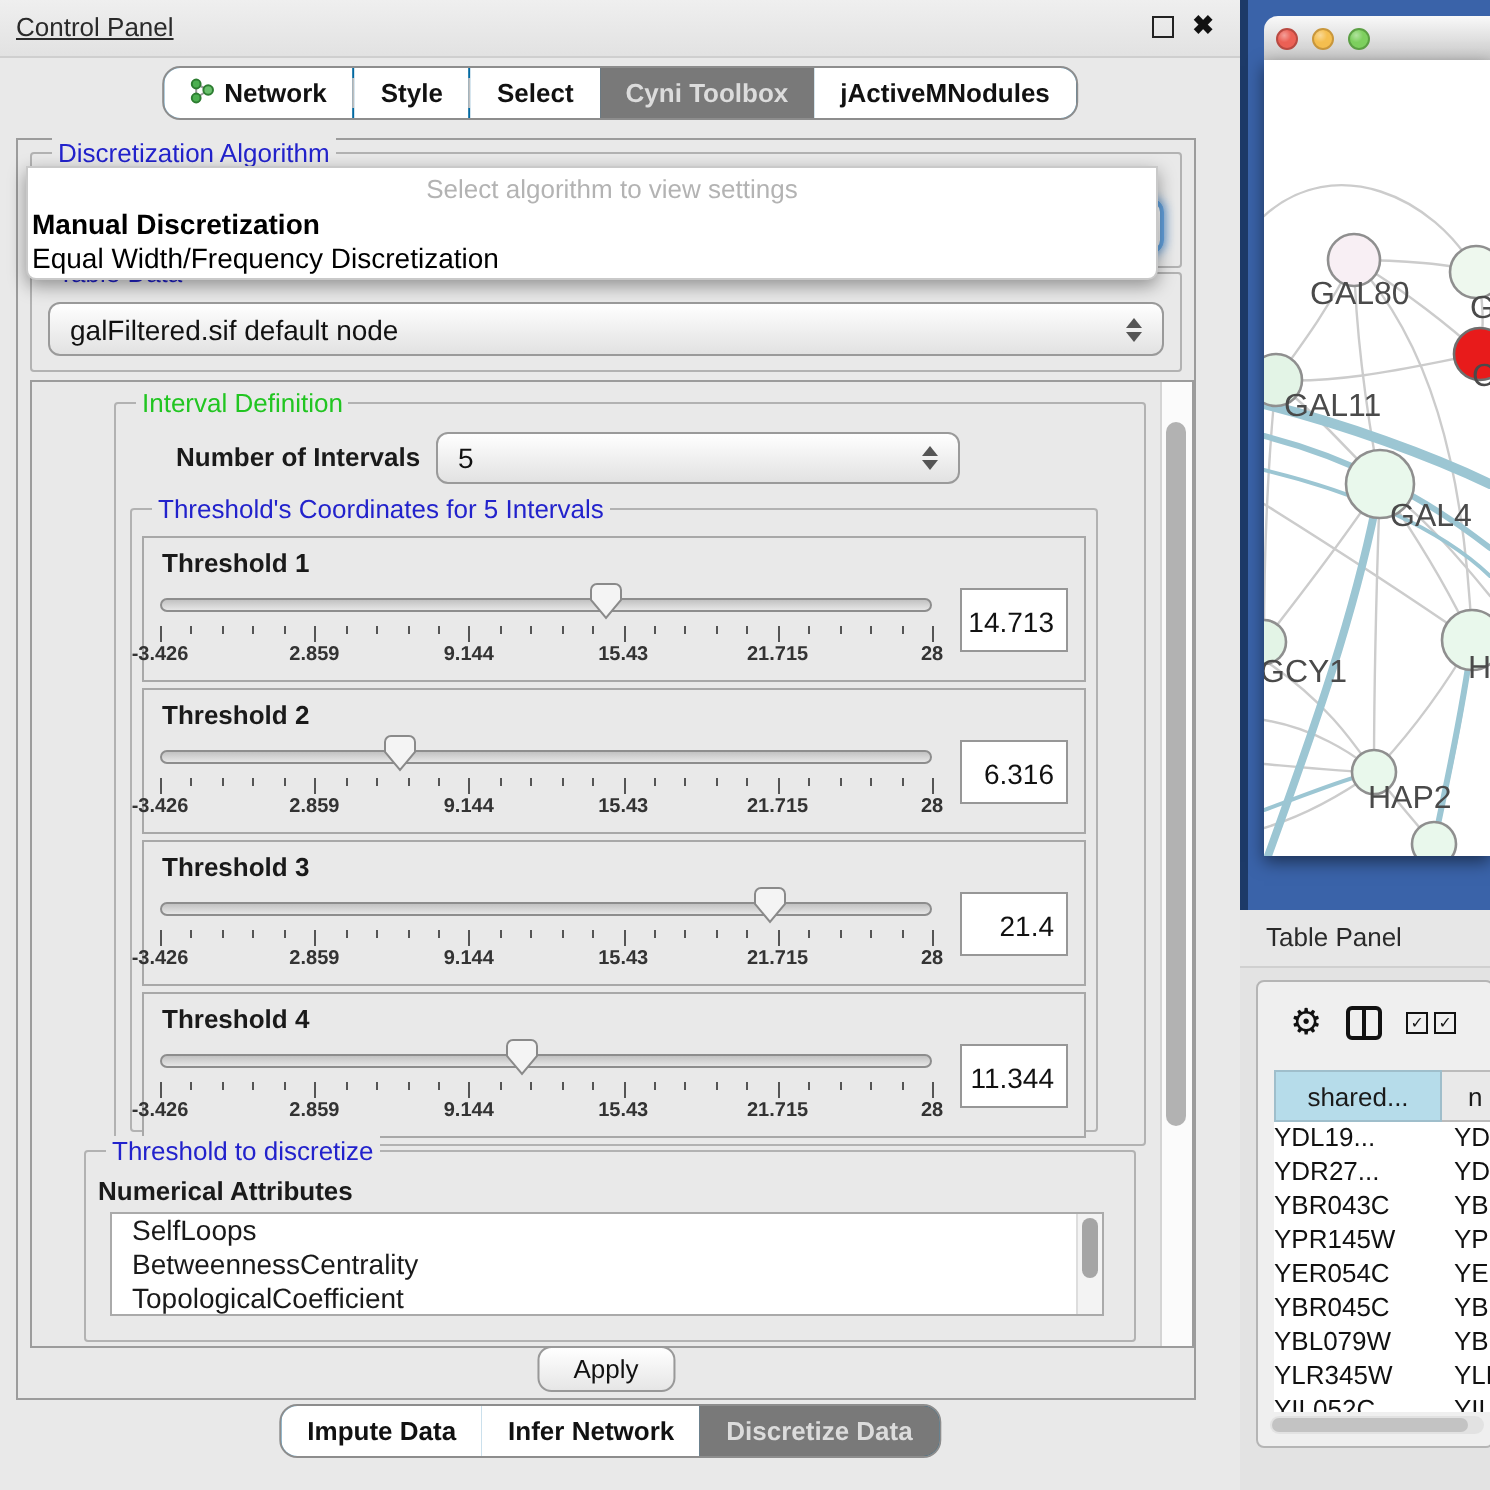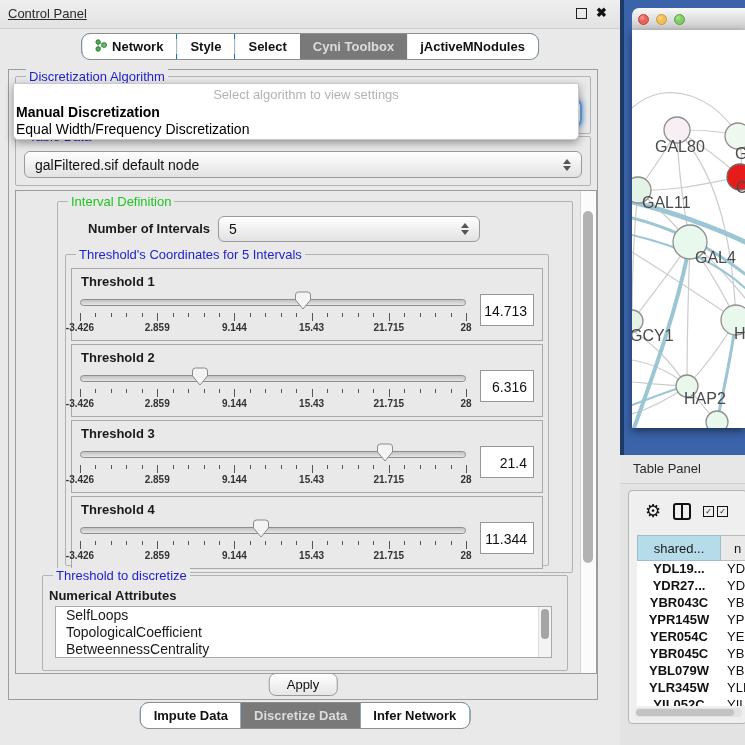--- a/index.html
+++ b/index.html
@@ -87,21 +87,21 @@
   #split-ic::after{content:"";position:absolute;left:50%;top:0;bottom:0;width:2px;background:#111;transform:translateX(-50%);}
   .cbx{width:9px;height:9px;border:1.5px solid #111;font-size:8px;line-height:9px;text-align:center;color:#111;}
   #cbx-wrap{display:flex;gap:3px;}
   #tp-header{position:absolute;left:8px;top:44px;right:0;height:26px;display:flex;font-size:13px;text-align:right;}
   .hcell{display:flex;align-items:center;box-sizing:border-box;border:1px solid #9fbecb;}
   #hcell-0{width:84px;background:#b6dcea;justify-content:center;}
   #hcell-1{flex:1;background:#e9e9e9;border-color:#bbb;border-left:none;padding-left:13px;}
   #tp-rows{position:absolute;left:8px;top:70px;right:0;height:145px;overflow:hidden;background:#fff;}
   .trow{display:flex;height:17px;font-size:13px;color:#111;}
   .tcell{white-space:nowrap;overflow:hidden;}
-  .tcell.c0{width:84px;text-align:center;font-weight:bold;}
+  .tcell.c0{width:84px;text-align:left;}
   .tcell.c1{flex:1;padding-left:6px;}
   #tp-hscroll{position:absolute;left:6px;right:4px;top:217px;height:9px;background:#e2e2e2;border-radius:5px;}
   #tp-hthumb{position:absolute;left:1px;right:8px;top:1px;height:7px;background:#c3c3c3;border-radius:4px;}
 </style>
 </head>
 <body>
 
 <div class="abs" id="control-panel">
   <div class="abs" id="cp-titlebar">
     <div class="abs" id="cp-title">Control Panel</div>
@@ -381,22 +381,22 @@
 </div>
         </div>
       </div>
 
       <div class="group" id="attr-group">
         <span class="group-title t-blue">Threshold to discretize</span>
         <div id="attr-subtitle">Numerical Attributes</div>
         <div id="attr-list">
           <div id="attr-items">
               <div class="attr-item">SelfLoops</div>
+              <div class="attr-item">BetweennessCentrality</div>
               <div class="attr-item">TopologicalCoefficient</div>
-              <div class="attr-item">BetweennessCentrality</div>
             </div>
           <div id="attr-scroll">
               <div id="attr-thumb"></div>
             </div>
         </div>
       </div>
 
       <div id="vscroll">
           <div id="vscroll-thumb"></div>
         </div>
@@ -404,25 +404,25 @@
 
     <div class="abs" id="apply-btn">
       <span>Apply</span>
     </div>
   </div>
 
   <div class="abs tabbar" id="bottom-tabs">
       <div class="tab">
         <span>Impute Data</span>
       </div>
+      <div class="tab">
+        <span>Infer Network</span>
+      </div>
       <div class="tab selected">
         <span>Discretize Data</span>
-      </div>
-      <div class="tab">
-        <span>Infer Network</span>
       </div>
     </div>
 </div>
 
 <div class="abs" id="right-side">
   <div class="abs" id="net-window">
     <div class="abs" id="net-titlebar">
         <div class="light" style="background: radial-gradient(circle at 35% 30%, rgba(255, 255, 255, 0.4), transparent 40%), rgb(236, 97, 86); border-color: rgb(185, 74, 66);"></div>
         <div class="light" style="background: radial-gradient(circle at 35% 30%, rgba(255, 255, 255, 0.4), transparent 40%), rgb(245, 191, 80); border-color: rgb(201, 151, 60);"></div>
         <div class="light" style="background: radial-gradient(circle at 35% 30%, rgba(255, 255, 255, 0.4), transparent 40%), rgb(126, 208, 95); border-color: rgb(92, 160, 68);"></div>

